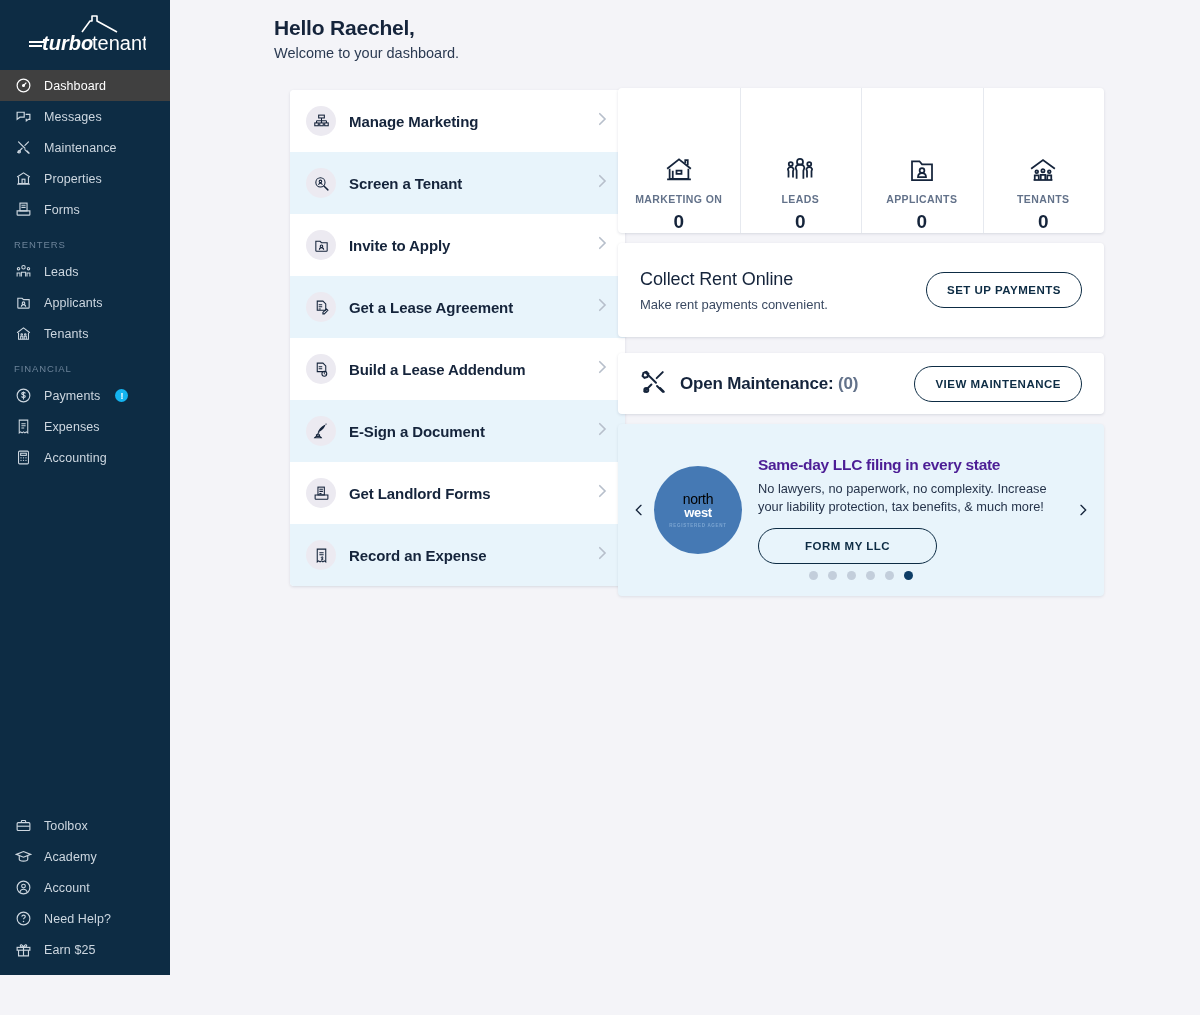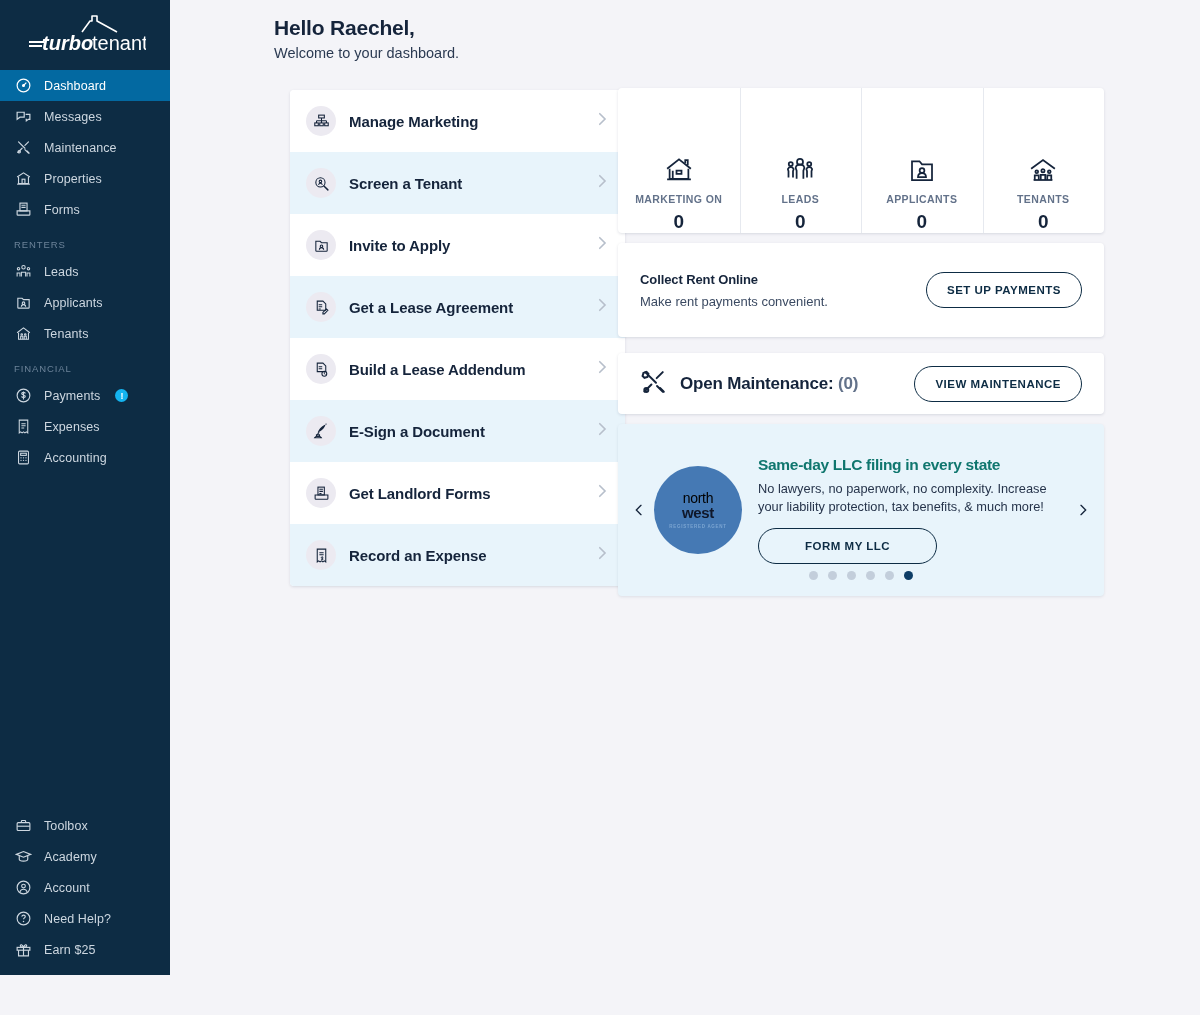--- a/index.html
+++ b/index.html
@@ -17,21 +17,21 @@
     background: #0d2c44;
     display: flex; flex-direction: column;
   }
   #logo-area { height: 70px; display: flex; align-items: center; justify-content: center; }
   .nav-list { display: flex; flex-direction: column; }
   .nav-item {
     height: 31px; display: flex; align-items: center;
     padding-left: 14px; gap: 11px; cursor: pointer;
     color: #cdd7e0; font-size: 12.5px;
   }
-  .nav-item.active { background: #0369a1; color: #ffffff; }
+  .nav-item.active { background: #404040; color: #ffffff; }
   .nav-item .ico { width: 19px; height: 19px; flex: 0 0 19px; display: flex; align-items: center; justify-content: center; }
   .nav-item .ico svg { display: block; }
   .nav-label { white-space: nowrap; letter-spacing: .1px; }
   .nav-section {
     color: #6c8399; font-size: 9.5px; letter-spacing: .9px;
     padding-left: 14px; margin-top: 14px; margin-bottom: 6px;
   }
   .badge-dot {
     width: 13px; height: 13px; border-radius: 50%;
     background: #14b4f0; color: #fff; font-size: 9px; font-weight: bold;
@@ -80,21 +80,21 @@
   .stat-icon { height: 34px; display: flex; align-items: flex-end; }
   .stat-label { font-size: 10.5px; font-weight: bold; color: #63728a; letter-spacing: .4px; margin-top: 8px; }
   .stat-value { font-size: 19px; font-weight: bold; color: #15243b; margin-top: 6px; }
 
   
   #rent-card {
     position: absolute; left: 448px; top: 243px; width: 486px; height: 94px;
     background: #fff; border-radius: 4px; box-shadow: 0 1px 3px rgba(20,40,70,.13);
     display: flex; align-items: center; padding: 0 22px;
   }
-  #rent-card h2 { font-size: 13px; color: #15243b; font-weight: bold; letter-spacing: -.1px; }
+  #rent-card h2 { font-size: 18px; color: #15243b; font-weight: normal; letter-spacing: -.1px; }
   #rent-card p { font-size: 13px; color: #3b4a62; margin-top: 7px; }
   .pill-btn {
     border: 1.6px solid #0d2c44; border-radius: 40px; background: transparent;
     color: #0d2c44; font-size: 11.5px; font-weight: bold; letter-spacing: .5px;
     padding: 11px 20px; cursor: pointer; font-family: "Liberation Sans", sans-serif;
     white-space: nowrap;
   }
 
   
   #maint-card {
@@ -115,24 +115,24 @@
     width: 22px; flex: 0 0 22px; display: flex; align-items: center; justify-content: center;
     color: #15243b; cursor: pointer; font-size: 0;
   }
   #promo-body { flex: 1; display: flex; align-items: center; padding-left: 4px; }
   #promo-logo {
     width: 88px; height: 88px; border-radius: 50%; background: #4579b4;
     flex: 0 0 88px; display: flex; flex-direction: column;
     align-items: center; justify-content: center; margin-right: 16px;
   }
   #promo-logo .nw1 { color: #000000; font-size: 14px; letter-spacing: -.3px; line-height: 1; }
-  #promo-logo .nw2 { color: #0f172a; font-size: 15px; font-weight: bold; letter-spacing: -.3px; line-height: 1.1; }
+  #promo-logo .nw2 { color: #ffffff; font-size: 13px; font-weight: bold; letter-spacing: -.3px; line-height: 1.1; }
   #promo-logo .nw3 { color: #7ba5d2; font-size: 4.5px; font-weight: bold; letter-spacing: .7px; margin-top: 2px; }
   #promo-text { flex: 1; }
-  #promo-text h3 { font-size: 15.5px; color: #0f766e; font-weight: bold; letter-spacing: -.3px; }
+  #promo-text h3 { font-size: 15.5px; color: #4c1d95; font-weight: bold; letter-spacing: -.3px; }
   #promo-text p { font-size: 12.8px; color: #26344b; margin-top: 6px; line-height: 1.42; max-width: 290px; }
   #promo-btn { margin-top: 12px; }
   #dots { position: absolute; left: 0; right: 0; bottom: 16px; display: flex; justify-content: center; gap: 10px; }
   .dot { width: 9px; height: 9px; border-radius: 50%; background: #c3cedb; cursor: pointer; }
   .dot.on { background: #0d3d66; }
 </style>
 </head>
 <body>
 
 <div id="sidebar">

